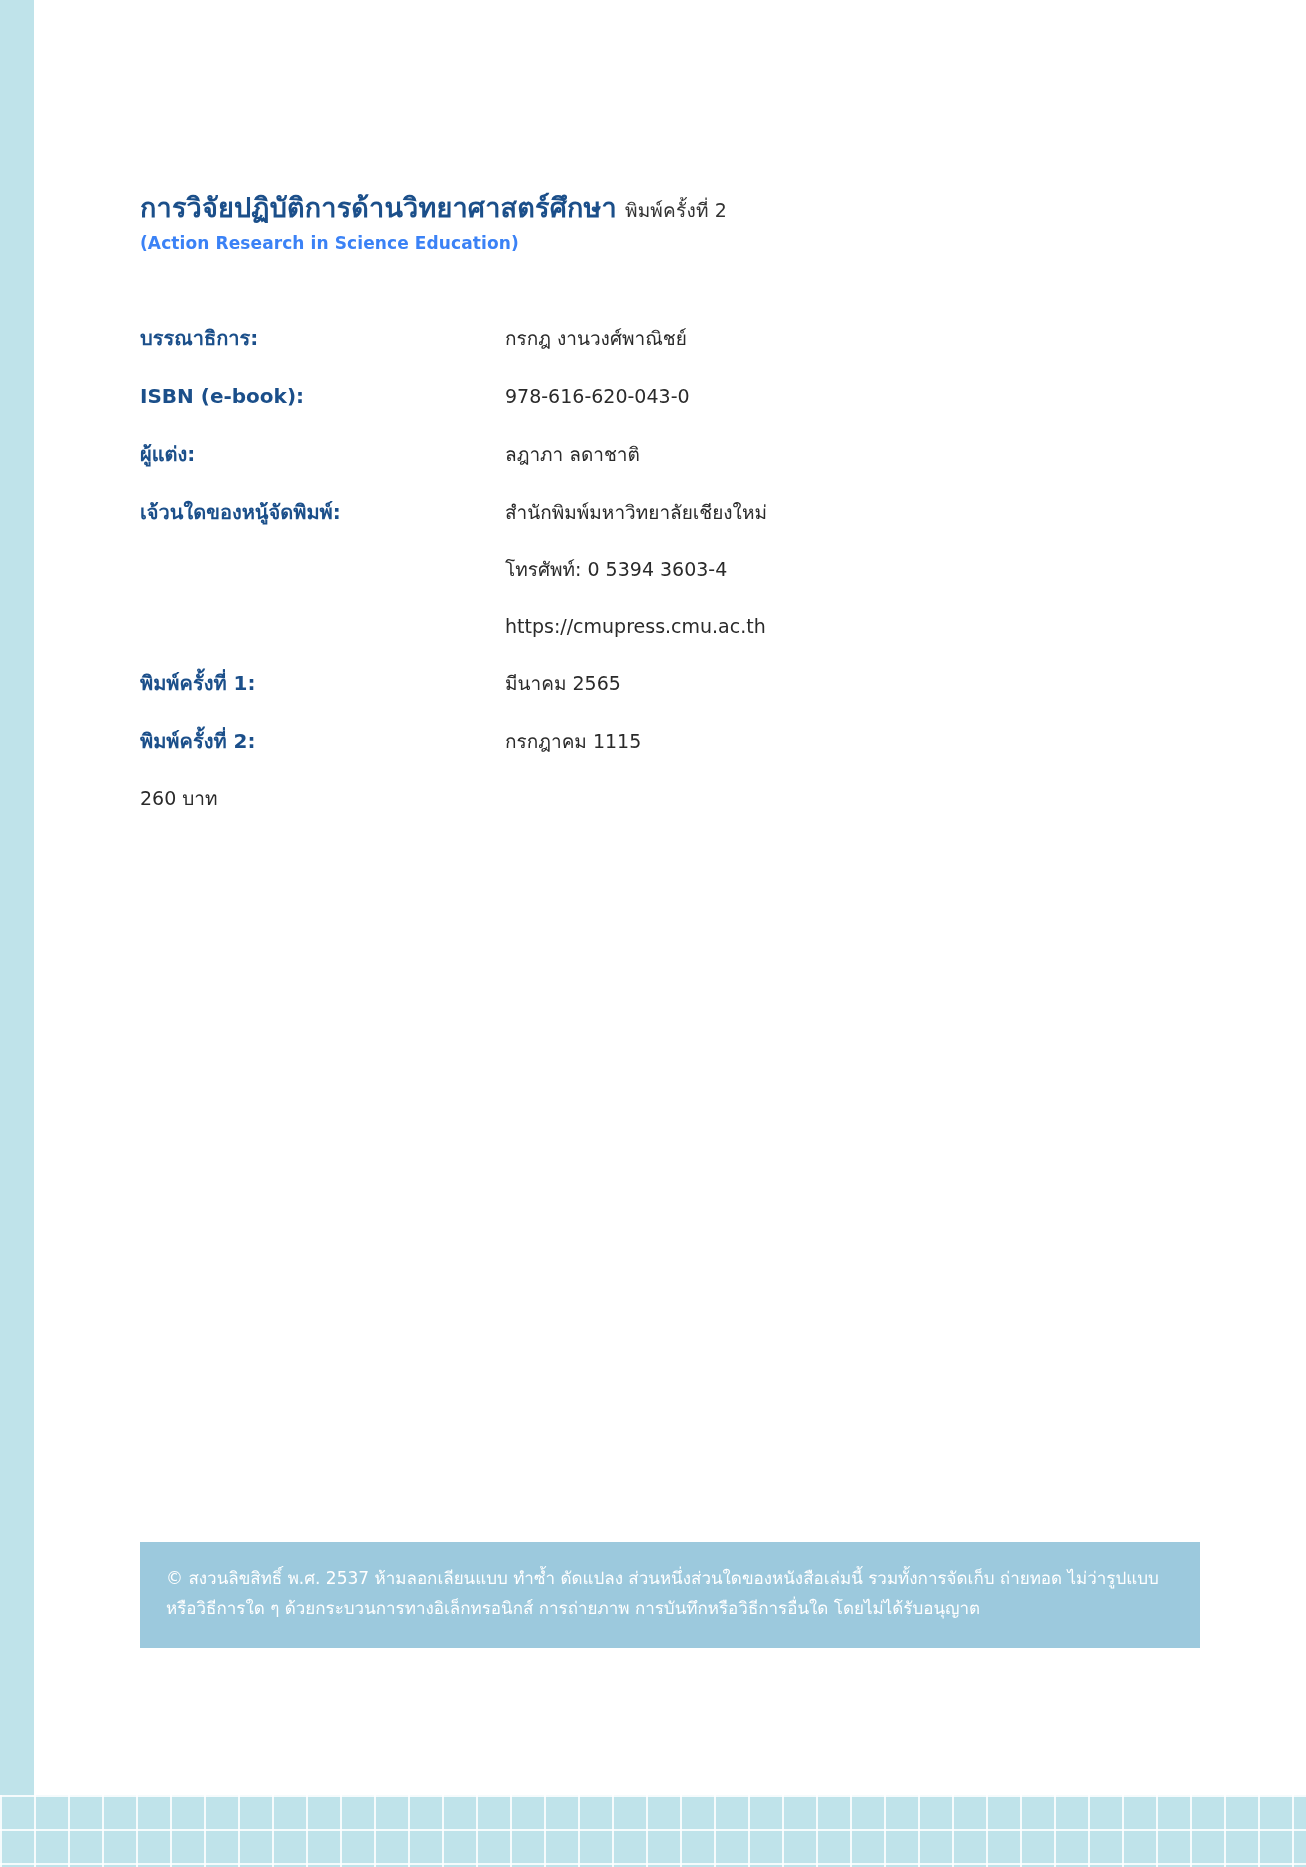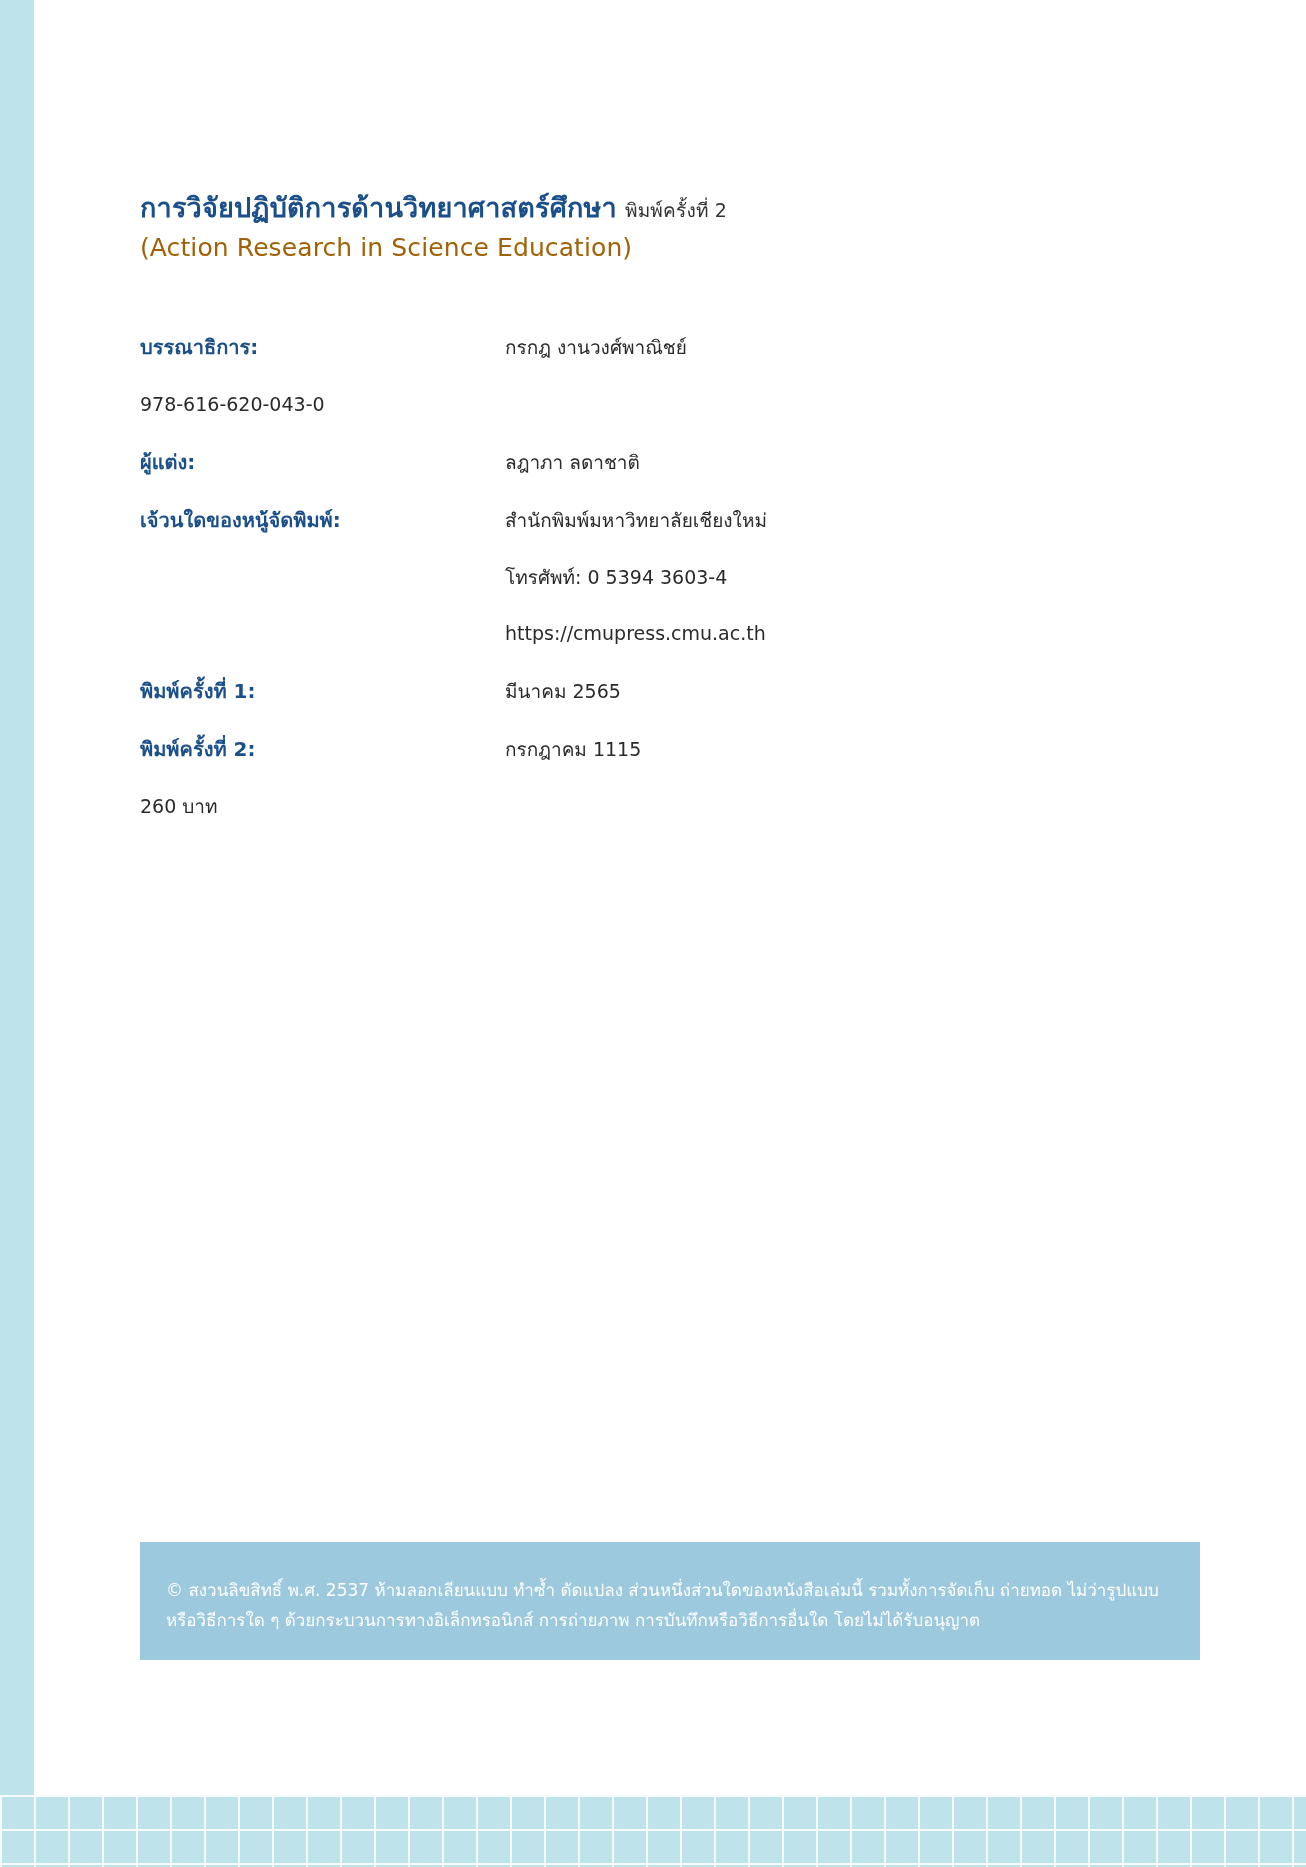--- a/index.html
+++ b/index.html
@@ -50,23 +50,23 @@
     line-height: 1.35;
     white-space: nowrap;
   }
   .title-line1 .edition {
     font-size: 19px;
     font-weight: normal;
     color: #333333;
     margin-left: 8px;
   }
   .title-line2 {
-    font-size: 25px;
-    font-weight: normal;
-    color: #a16207;
+    font-size: 17px;
+    font-weight: bold;
+    color: #3b82f6;
     margin-top: 7px;
     letter-spacing: 0.1px;
   }
 
   
   .info {
     margin-top: 70px;
     width: 100%;
   }
   .info-row {
@@ -97,21 +97,21 @@
 
   
   .copyright {
     position: absolute;
     left: 106px;
     top: 1542px;
     width: 1060px;
     box-sizing: border-box;
     background: #9cc9dd;
     color: #ffffff;
-    padding: 34px 26px 24px 26px;
+    padding: 22px 26px 24px 26px;
     font-size: 17px;
     line-height: 1.75;
   }
 
   
   .bottom-strip {
     position: absolute;
     left: 0;
     bottom: 0;
     width: 1306px;
@@ -146,20 +146,21 @@
     <div class="title-line2">(Action Research in Science Education)</div>
 
     <div class="info">
 
       <div class="info-row">
         <div class="info-label">บรรณาธิการ:</div>
         <div class="info-value">กรกฎ งานวงศ์พาณิชย์</div>
       </div>
 
       <div class="info-row">
+        <div class="info-label">ISBN (e-book):</div>
         <div class="info-value">978-616-620-043-0</div>
       </div>
 
       <div class="info-row">
         <div class="info-label">ผู้แต่ง:</div>
         <div class="info-value">ลฎาภา ลดาชาติ</div>
       </div>
 
       <div class="info-row">
         <div class="info-label">เจ้วนใดของหนู้จัดพิมพ์:</div>

